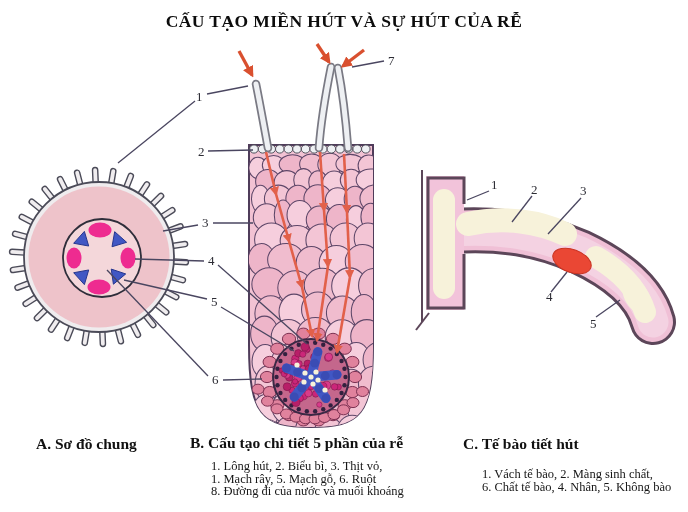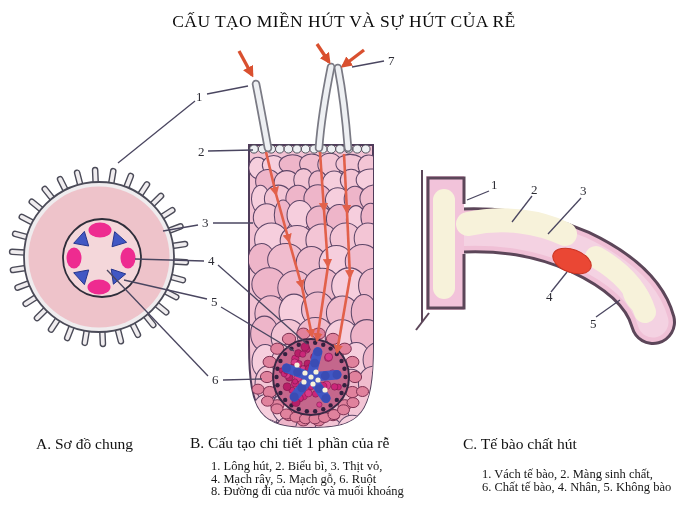--- a/index.html
+++ b/index.html
@@ -1,22 +1,22 @@
 <!DOCTYPE html>
 <html><head>
 <meta charset="utf-8">
 <style>
   html,body{margin:0;padding:0;background:#fff;}
   .stage{position:relative;width:688px;height:512px;background:#ffffff;overflow:hidden;
          font-family:"Liberation Serif","DejaVu Serif",serif;}
   .title{position:absolute;left:0;right:0;top:11px;text-align:center;
-         font-size:17.5px;font-weight:normal;color:#0c0c0c;letter-spacing:.4px;}
+         font-size:17.5px;font-weight:bold;color:#0c0c0c;letter-spacing:.4px;}
   svg.canvas{position:absolute;left:0;top:0;}
   .num{position:absolute;font-size:13px;color:#2c2c34;line-height:13px;}
-  .cap{position:absolute;font-size:15.5px;font-weight:normal;color:#111;white-space:nowrap;}
+  .cap{position:absolute;font-size:15.5px;font-weight:bold;color:#111;white-space:nowrap;}
   .legend{position:absolute;font-size:12.5px;line-height:12.6px;color:#161616;white-space:nowrap;}
   .legend div{margin:0;}
 </style>
 </head>
 <body>
 
 <div class="stage">
 
   <div class="title">CẤU TẠO MIỀN HÚT VÀ SỰ HÚT CỦA RỄ</div>
 
@@ -410,24 +410,24 @@
   <span class="num" style="left:211px;top:295px">5</span>
   <span class="num" style="left:212px;top:373px">6</span>
   <span class="num" style="left:388px;top:54px">7</span>
   <span class="num" style="left:491px;top:178px">1</span>
   <span class="num" style="left:531px;top:183px">2</span>
   <span class="num" style="left:580px;top:184px">3</span>
   <span class="num" style="left:546px;top:290px">4</span>
   <span class="num" style="left:590px;top:317px">5</span>
 
   <div class="cap" style="left:36px;top:435px">A. Sơ đồ chung</div>
-  <div class="cap" style="left:190px;top:434px">B. Cấu tạo chi tiết 1 phần của rễ</div>
+  <div class="cap" style="left:190px;top:434px">B. Cấu tạo chi tiết 5 phần của rễ</div>
   <div class="legend" style="left:211px;top:460px">
     <div>1. Lông hút, 2. Biểu bì, 3. Thịt vỏ,</div>
-    <div>4. Mạch rây, 5. Mạch gỗ, 6. Ruột</div>
+    <div>1. Mạch rây, 5. Mạch gỗ, 6. Ruột</div>
     <div>8. Đường đi của nước và muối khoáng</div>
   </div>
-  <div class="cap" style="left:463px;top:435px">C. Tế bào chất hút</div>
+  <div class="cap" style="left:463px;top:435px">C. Tế bào tiết hút</div>
   <div class="legend" style="left:482px;top:468px">
     <div>1. Vách tế bào, 2. Màng sinh chất,</div>
     <div>6. Chất tế bào, 4. Nhân, 5. Không bào</div>
   </div>
 </div>
 
 </body></html>

